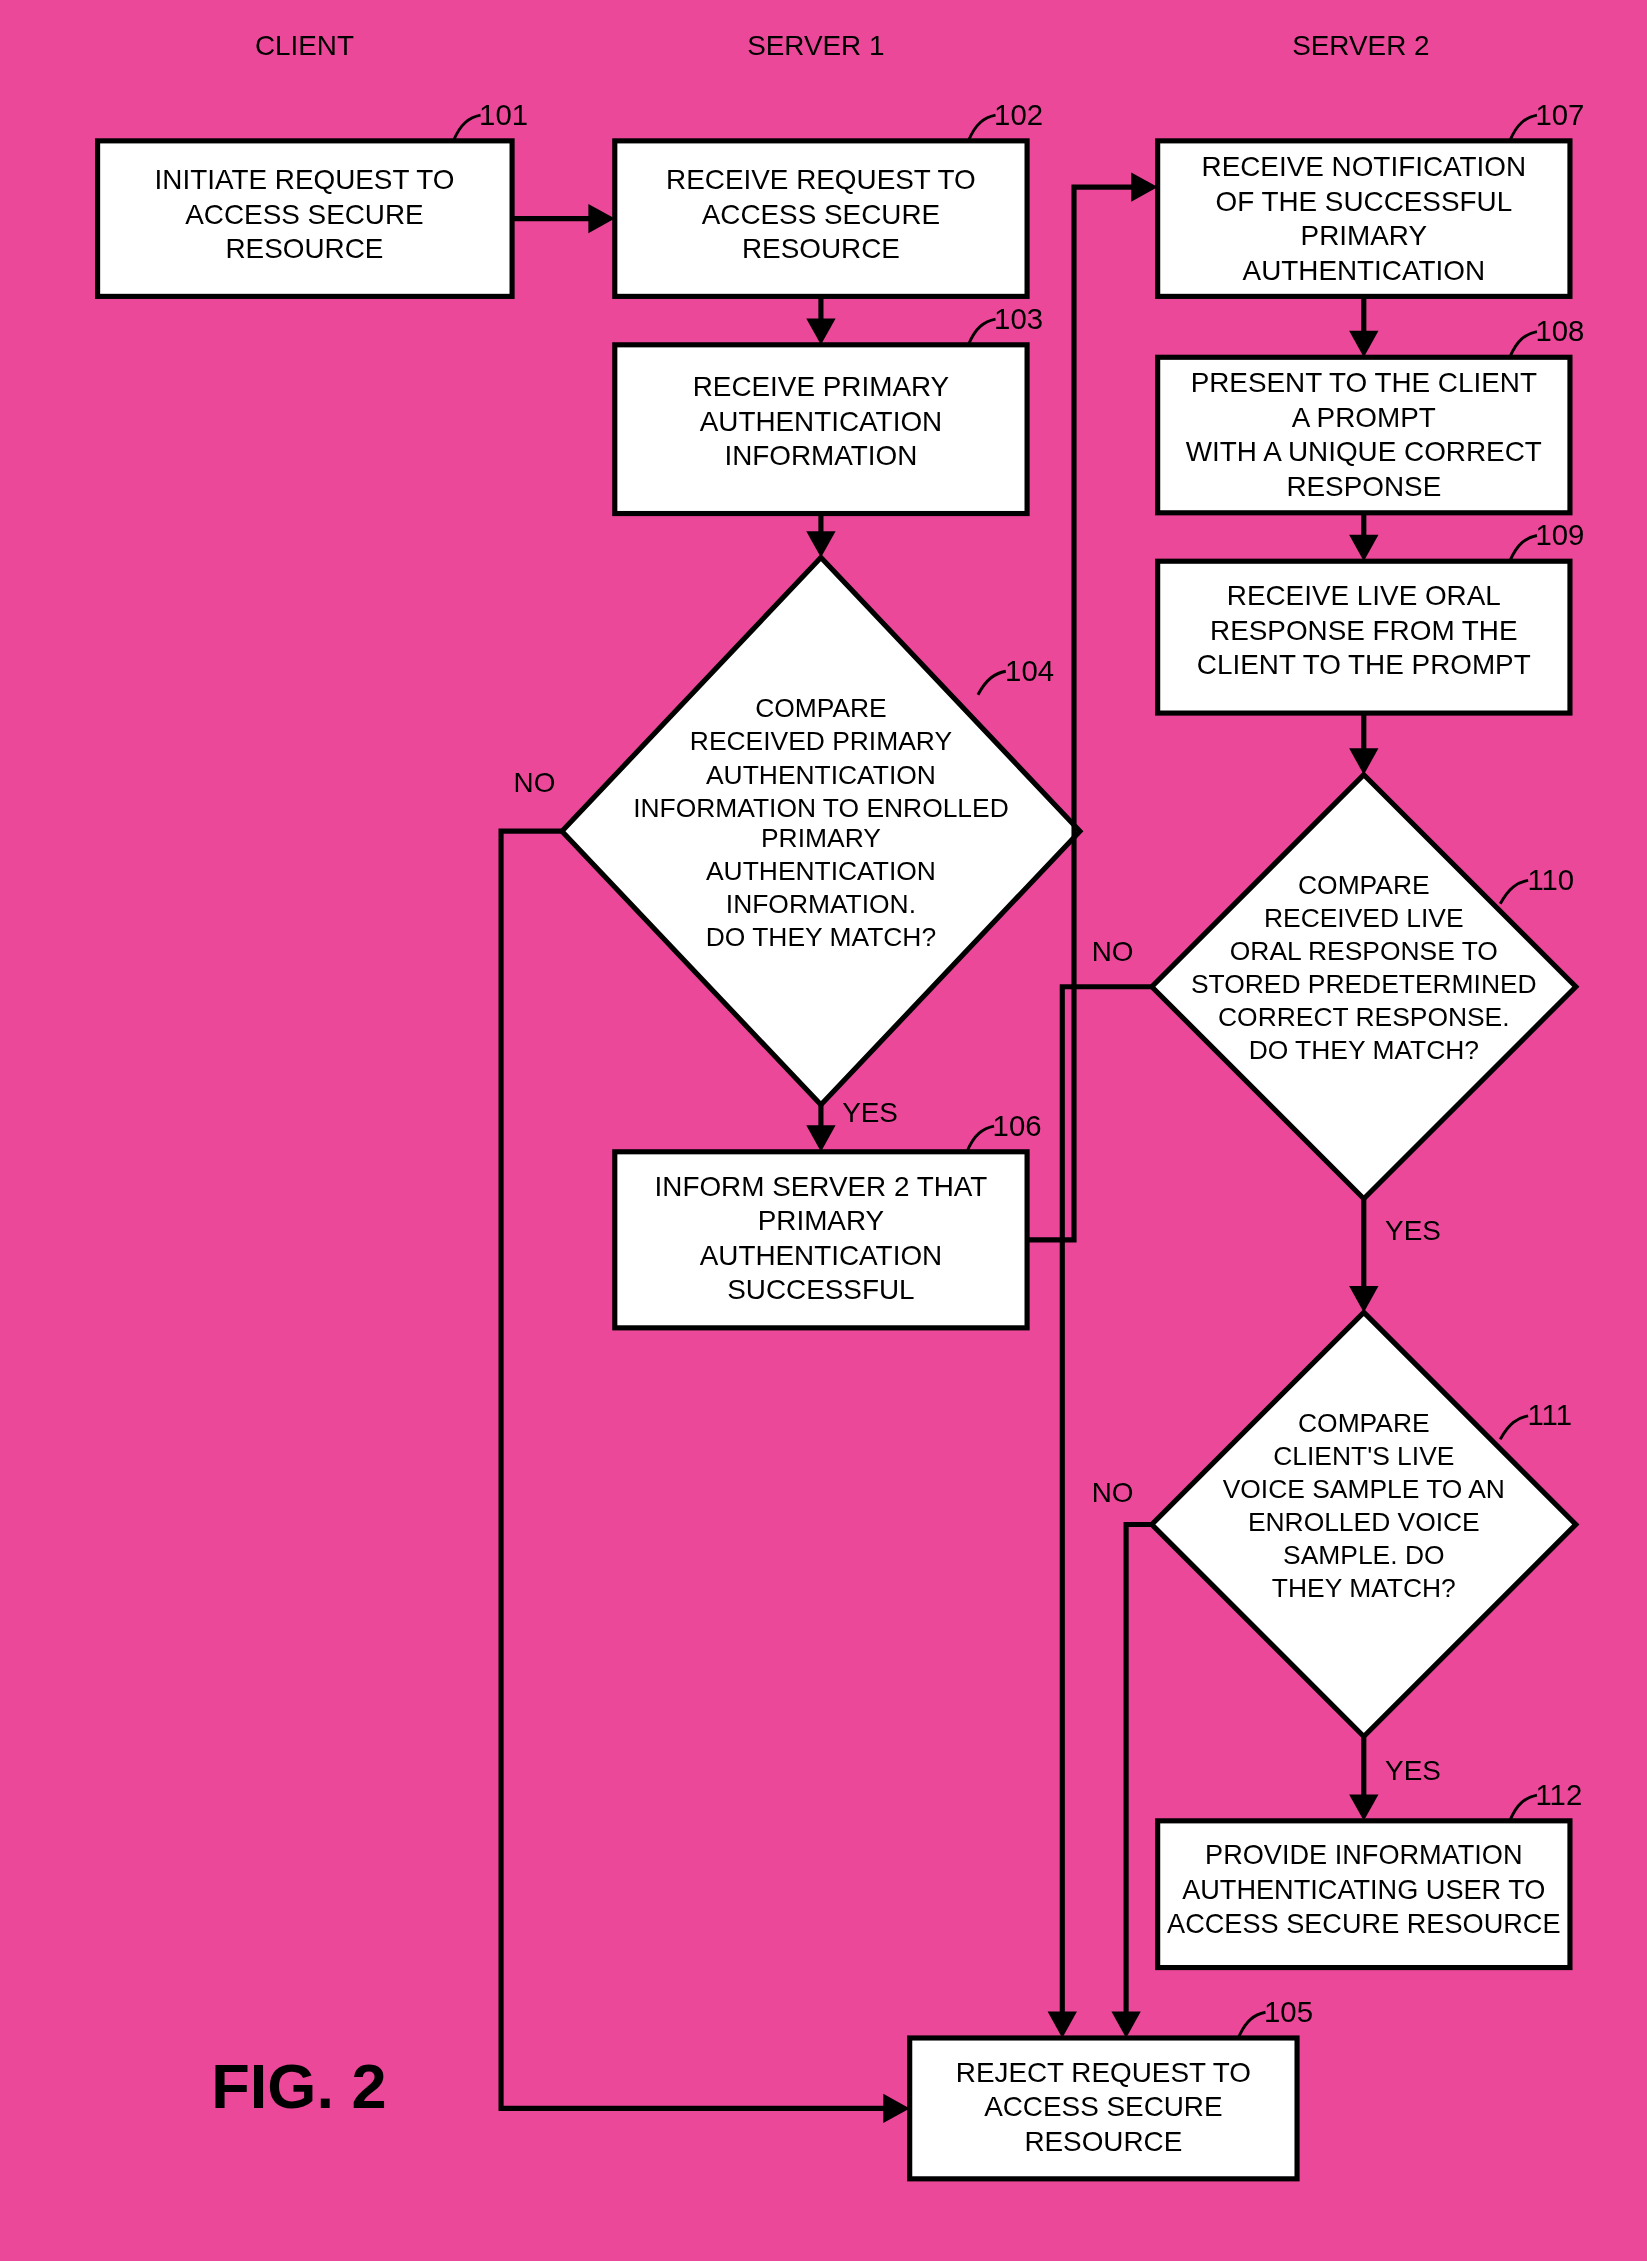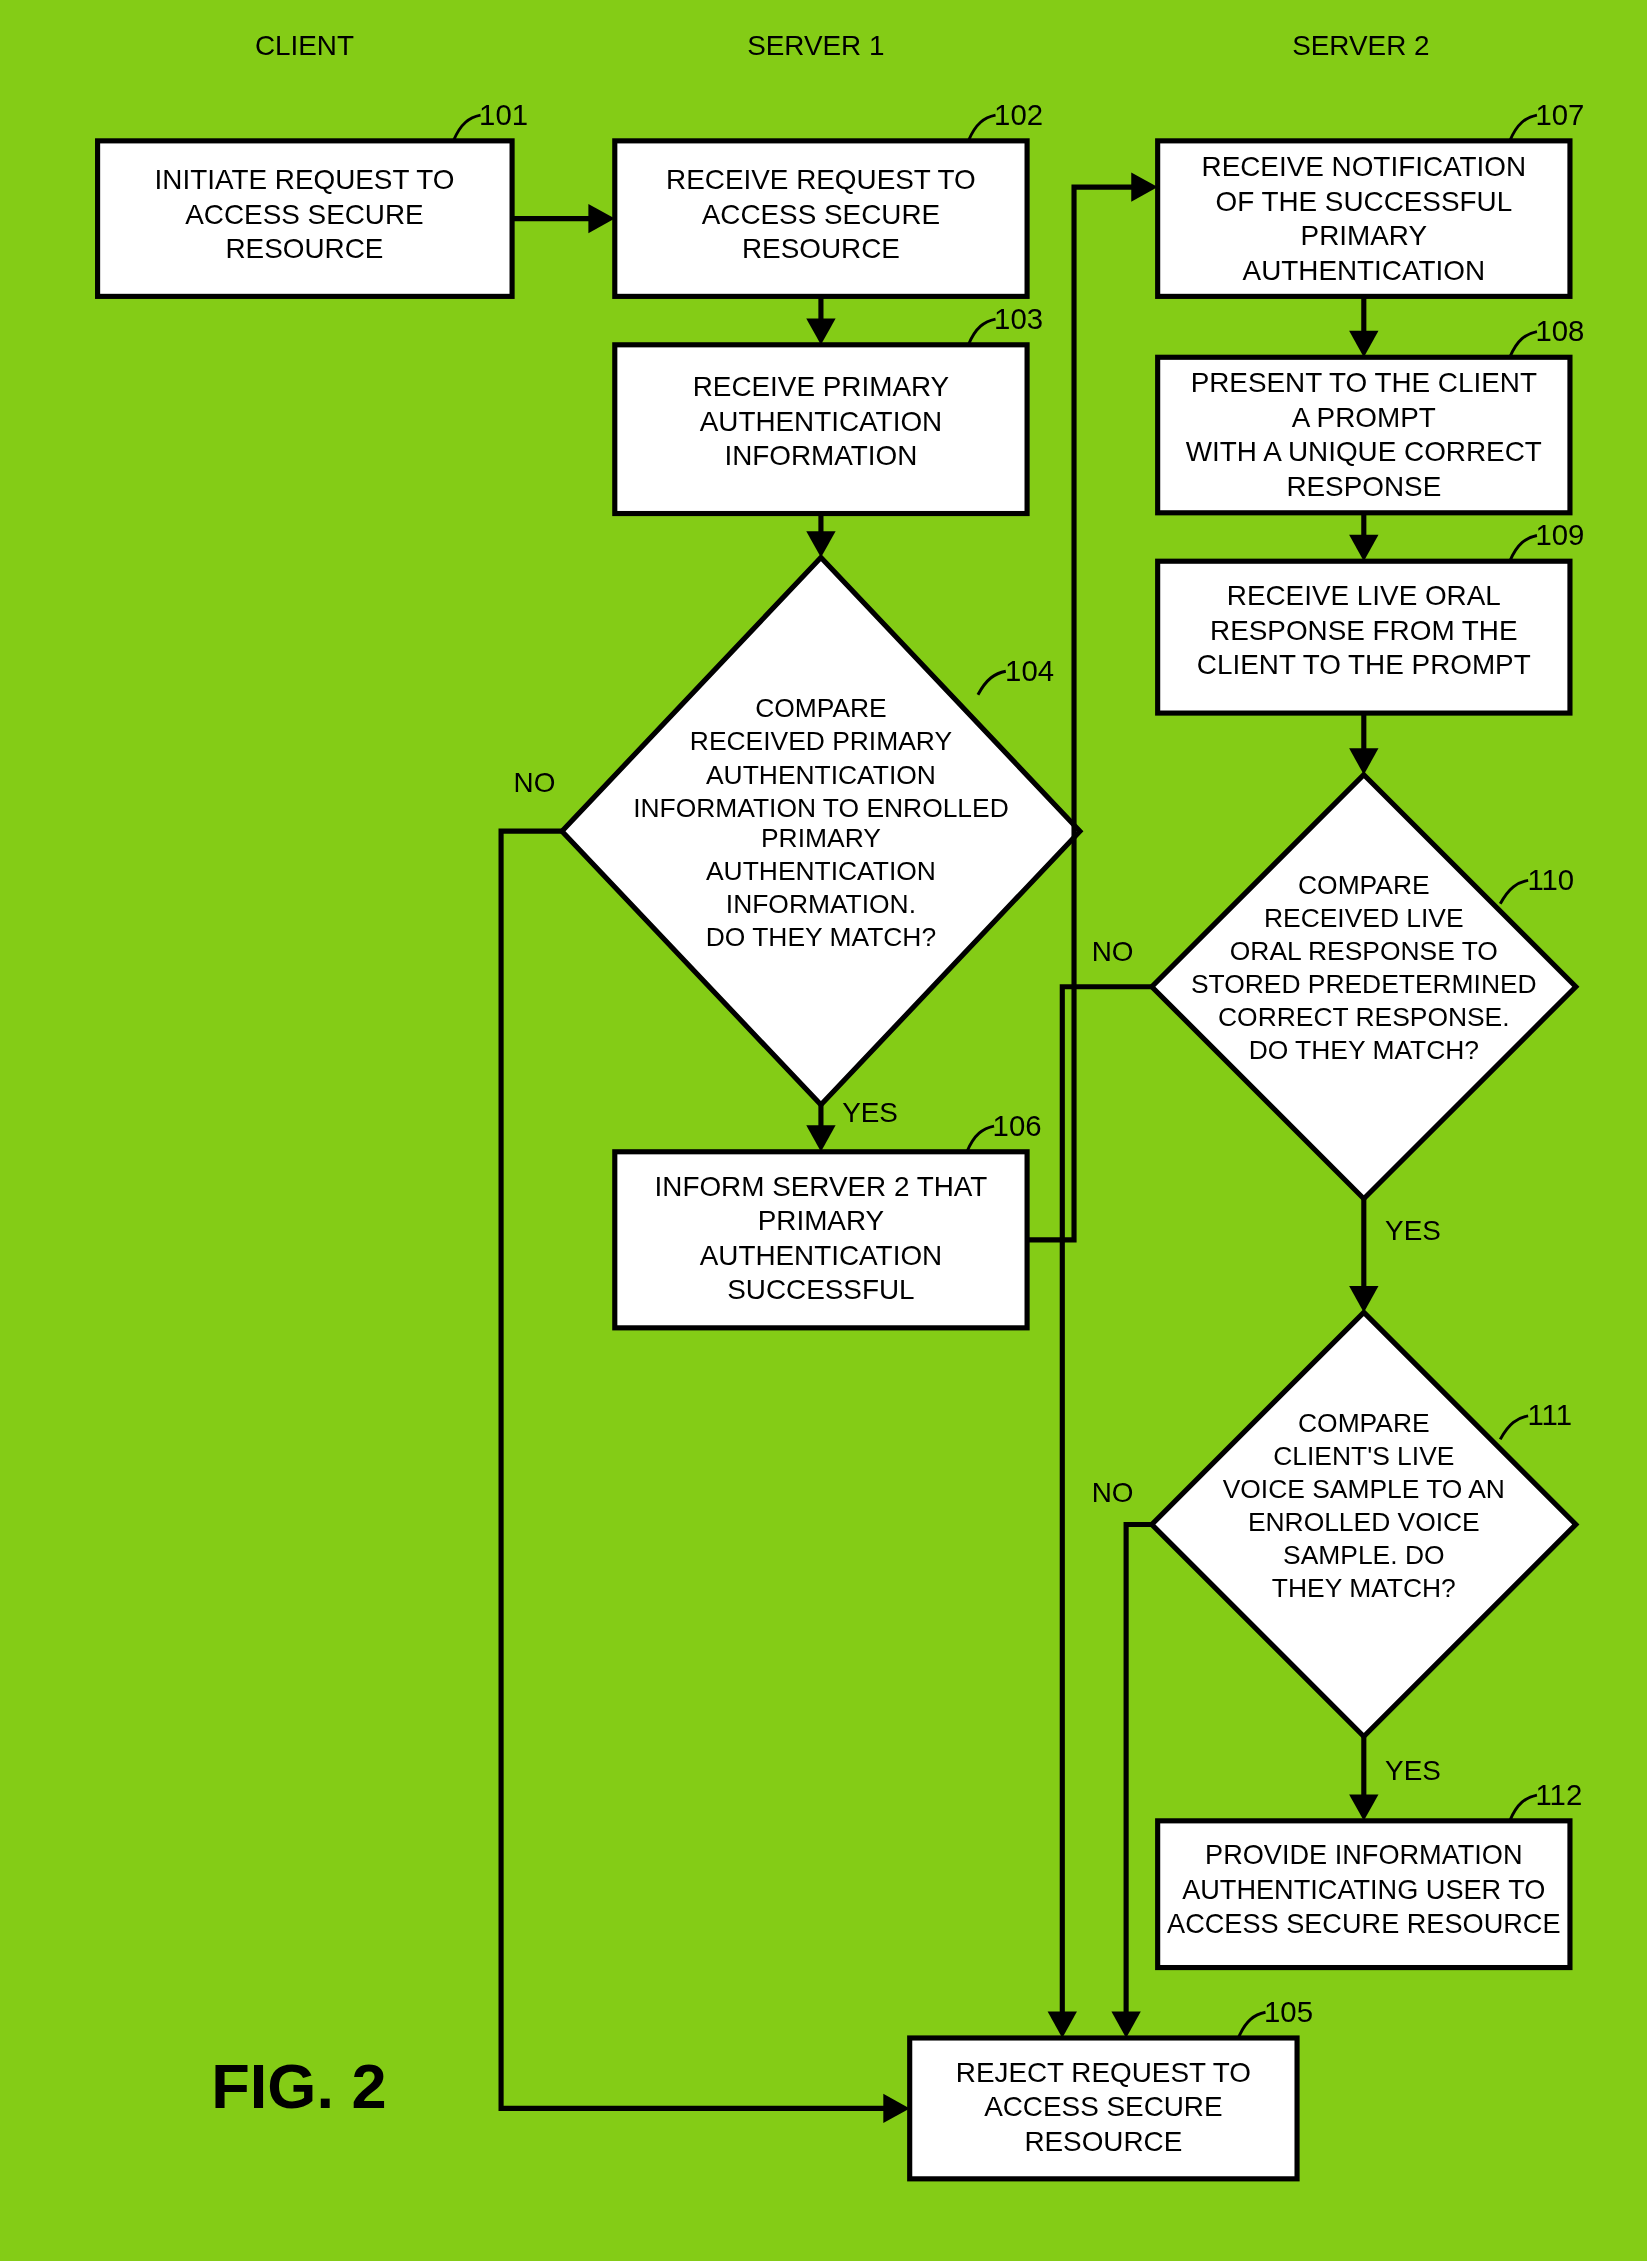--- a/index.html
+++ b/index.html
@@ -7,21 +7,21 @@
     padding: 0;
     background: #ffffff;
   }
   body {
     font-family: "Liberation Sans", sans-serif;
   }
   #figure-root {
     position: relative;
     width: 1647px;
     height: 2261px;
-    background: #84cc16;
+    background: #ec4899;
     overflow: hidden;
   }
   svg#flow {
     display: block;
     width: 1647px;
     height: 2261px;
   }
   .shape {
     fill: #ffffff;
     stroke: #000000;

